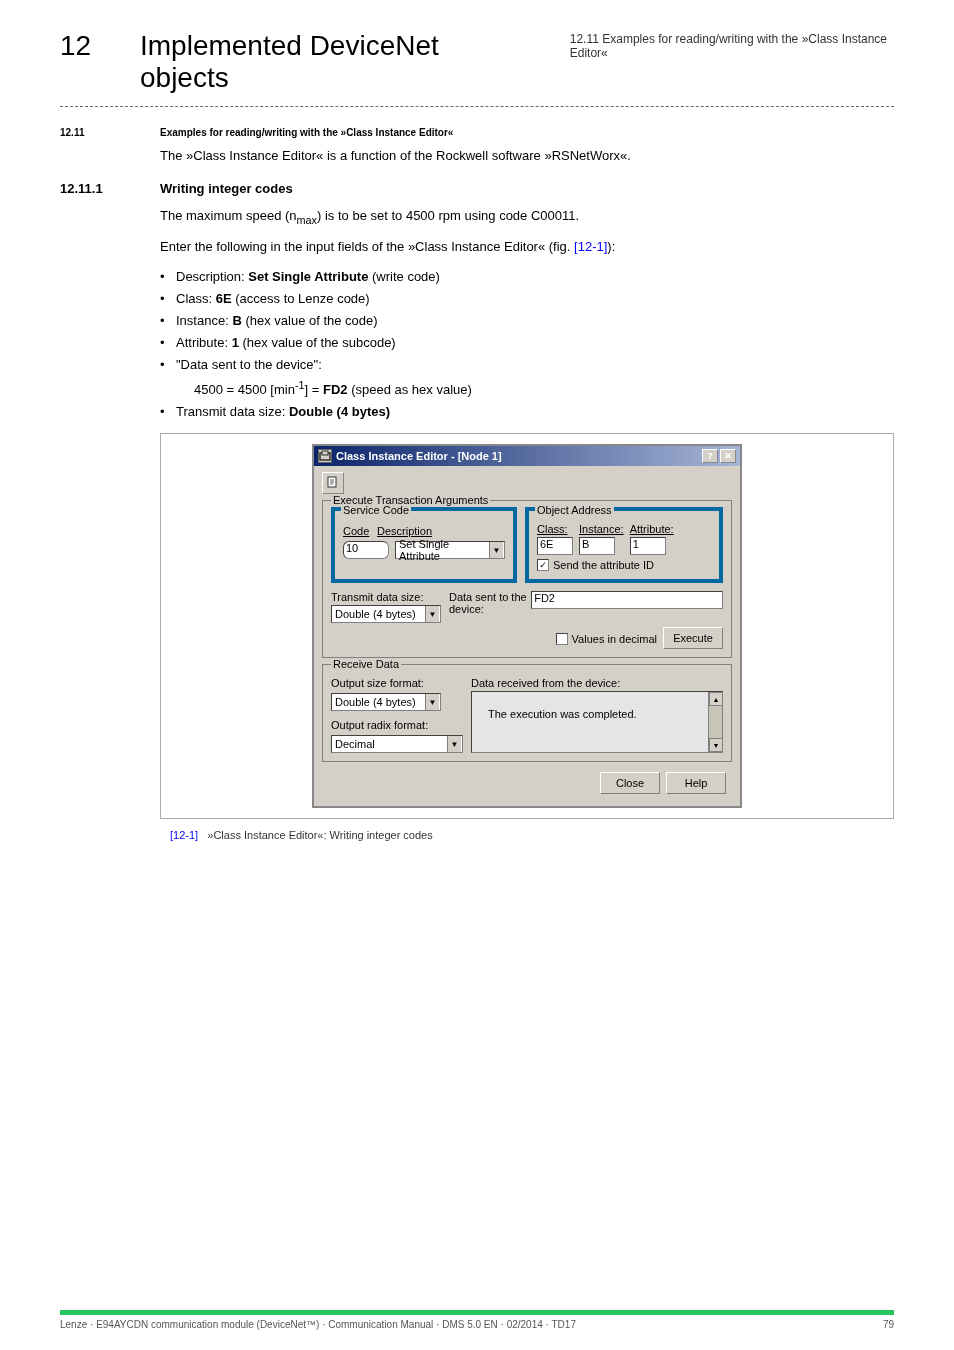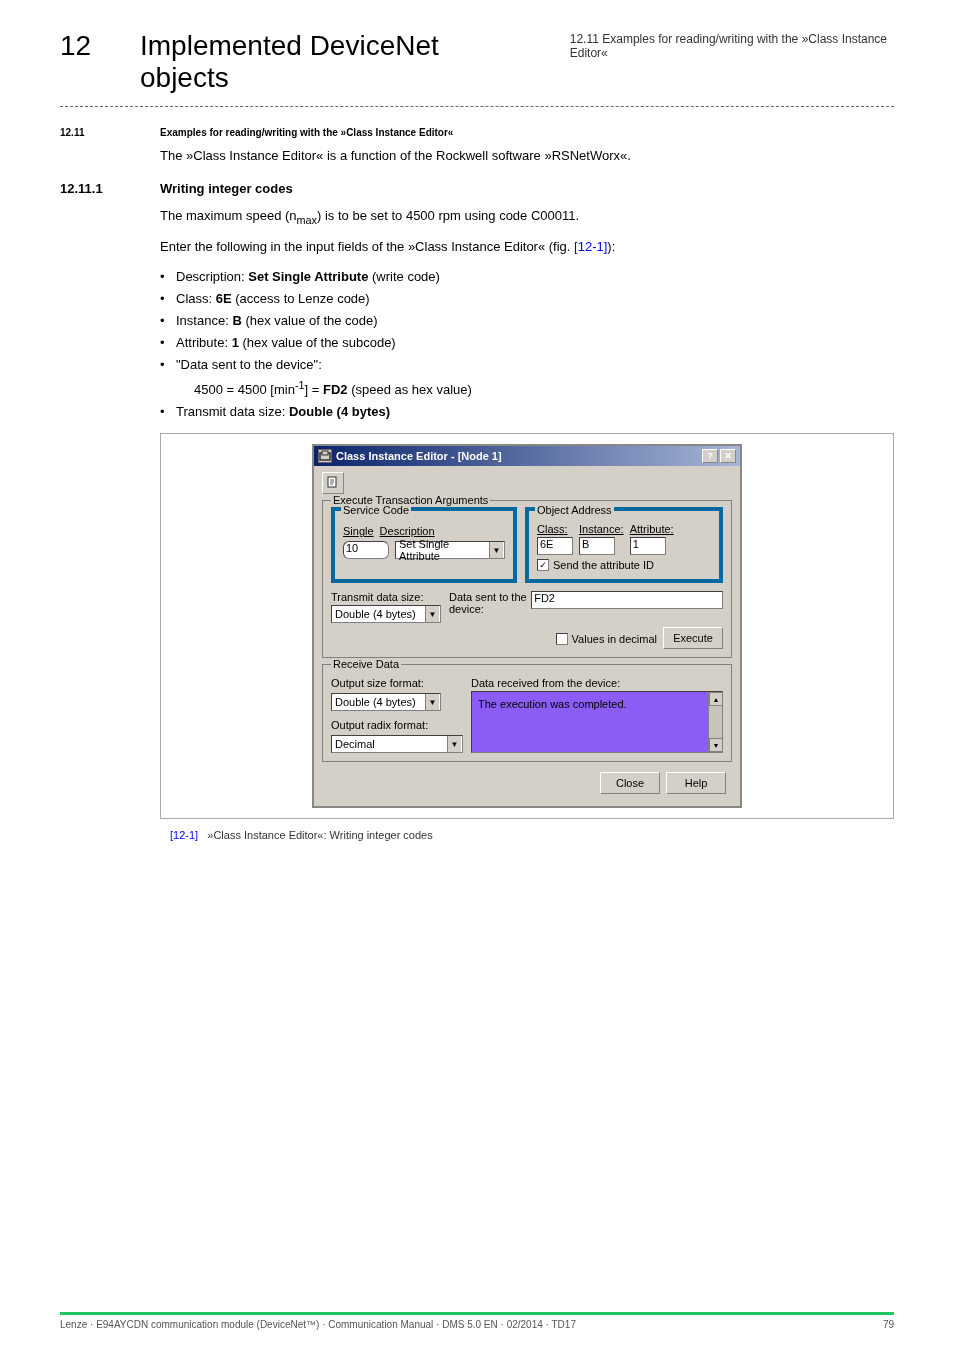--- a/index.html
+++ b/index.html
@@ -351,27 +351,27 @@
       flex-direction: column;
       gap: 4px;
     }
     .receive-right {
       flex: 1;
       display: flex;
       flex-direction: column;
       gap: 2px;
     }
     .data-received-box {
-      background: #8b5cf6;
+      background: #e5e5e5;
       border: 1px solid #808080;
       border-top: 1px solid #404040;
       border-left: 1px solid #404040;
       height: 50px;
       font-size: 11px;
-      padding: 6px;
+      padding: 16px;
       position: relative;
       flex: 1;
     }
     .scrollbar-v {
       position: absolute;
       right: 0;
       top: 0;
       bottom: 0;
       width: 14px;
       background: #d4d0c8;
@@ -427,21 +427,21 @@
 
     .page-footer {
       position: fixed;
       bottom: 20px;
       left: 60px;
       right: 60px;
       display: flex;
       justify-content: space-between;
       font-size: 10px;
       color: #555;
-      border-top: 3px solid #22c55e;
+      border-top: 5px solid #22c55e;
       padding-top: 4px;
     }
   </style>
 </head>
 <body>
 
 <div class="page-header">
   <div class="page-header-title">
     <span class="chapter-number">12</span>
     <span class="chapter-title">Implemented DeviceNet objects</span>
@@ -515,21 +515,21 @@
         </div>
 
         <div class="group-box">
           <span class="group-box-title">Execute Transaction Arguments</span>
 
           <div class="two-col">
 
             <div class="sub-group" style="min-width:160px;">
               <span class="sub-group-title">Service Code</span>
               <div class="field-row" style="margin-top:8px;">
-                <span style="min-width:28px; font-size:11px; text-decoration:underline;">Single</span>
+                <span style="min-width:28px; font-size:11px; text-decoration:underline;">Code</span>
                 <span style="font-size:11px; text-decoration:underline;">Description</span>
               </div>
               <div class="field-row">
                 <div class="win-input win-input-sm" style="width:46px;border-radius:6px;">
                   <span>10</span>
                 </div>
                 <div class="win-select" style="width:110px;">
                   <span class="win-select-text">Set Single Attribute</span>
                   <span class="win-select-arrow">▼</span>
                 </div>

